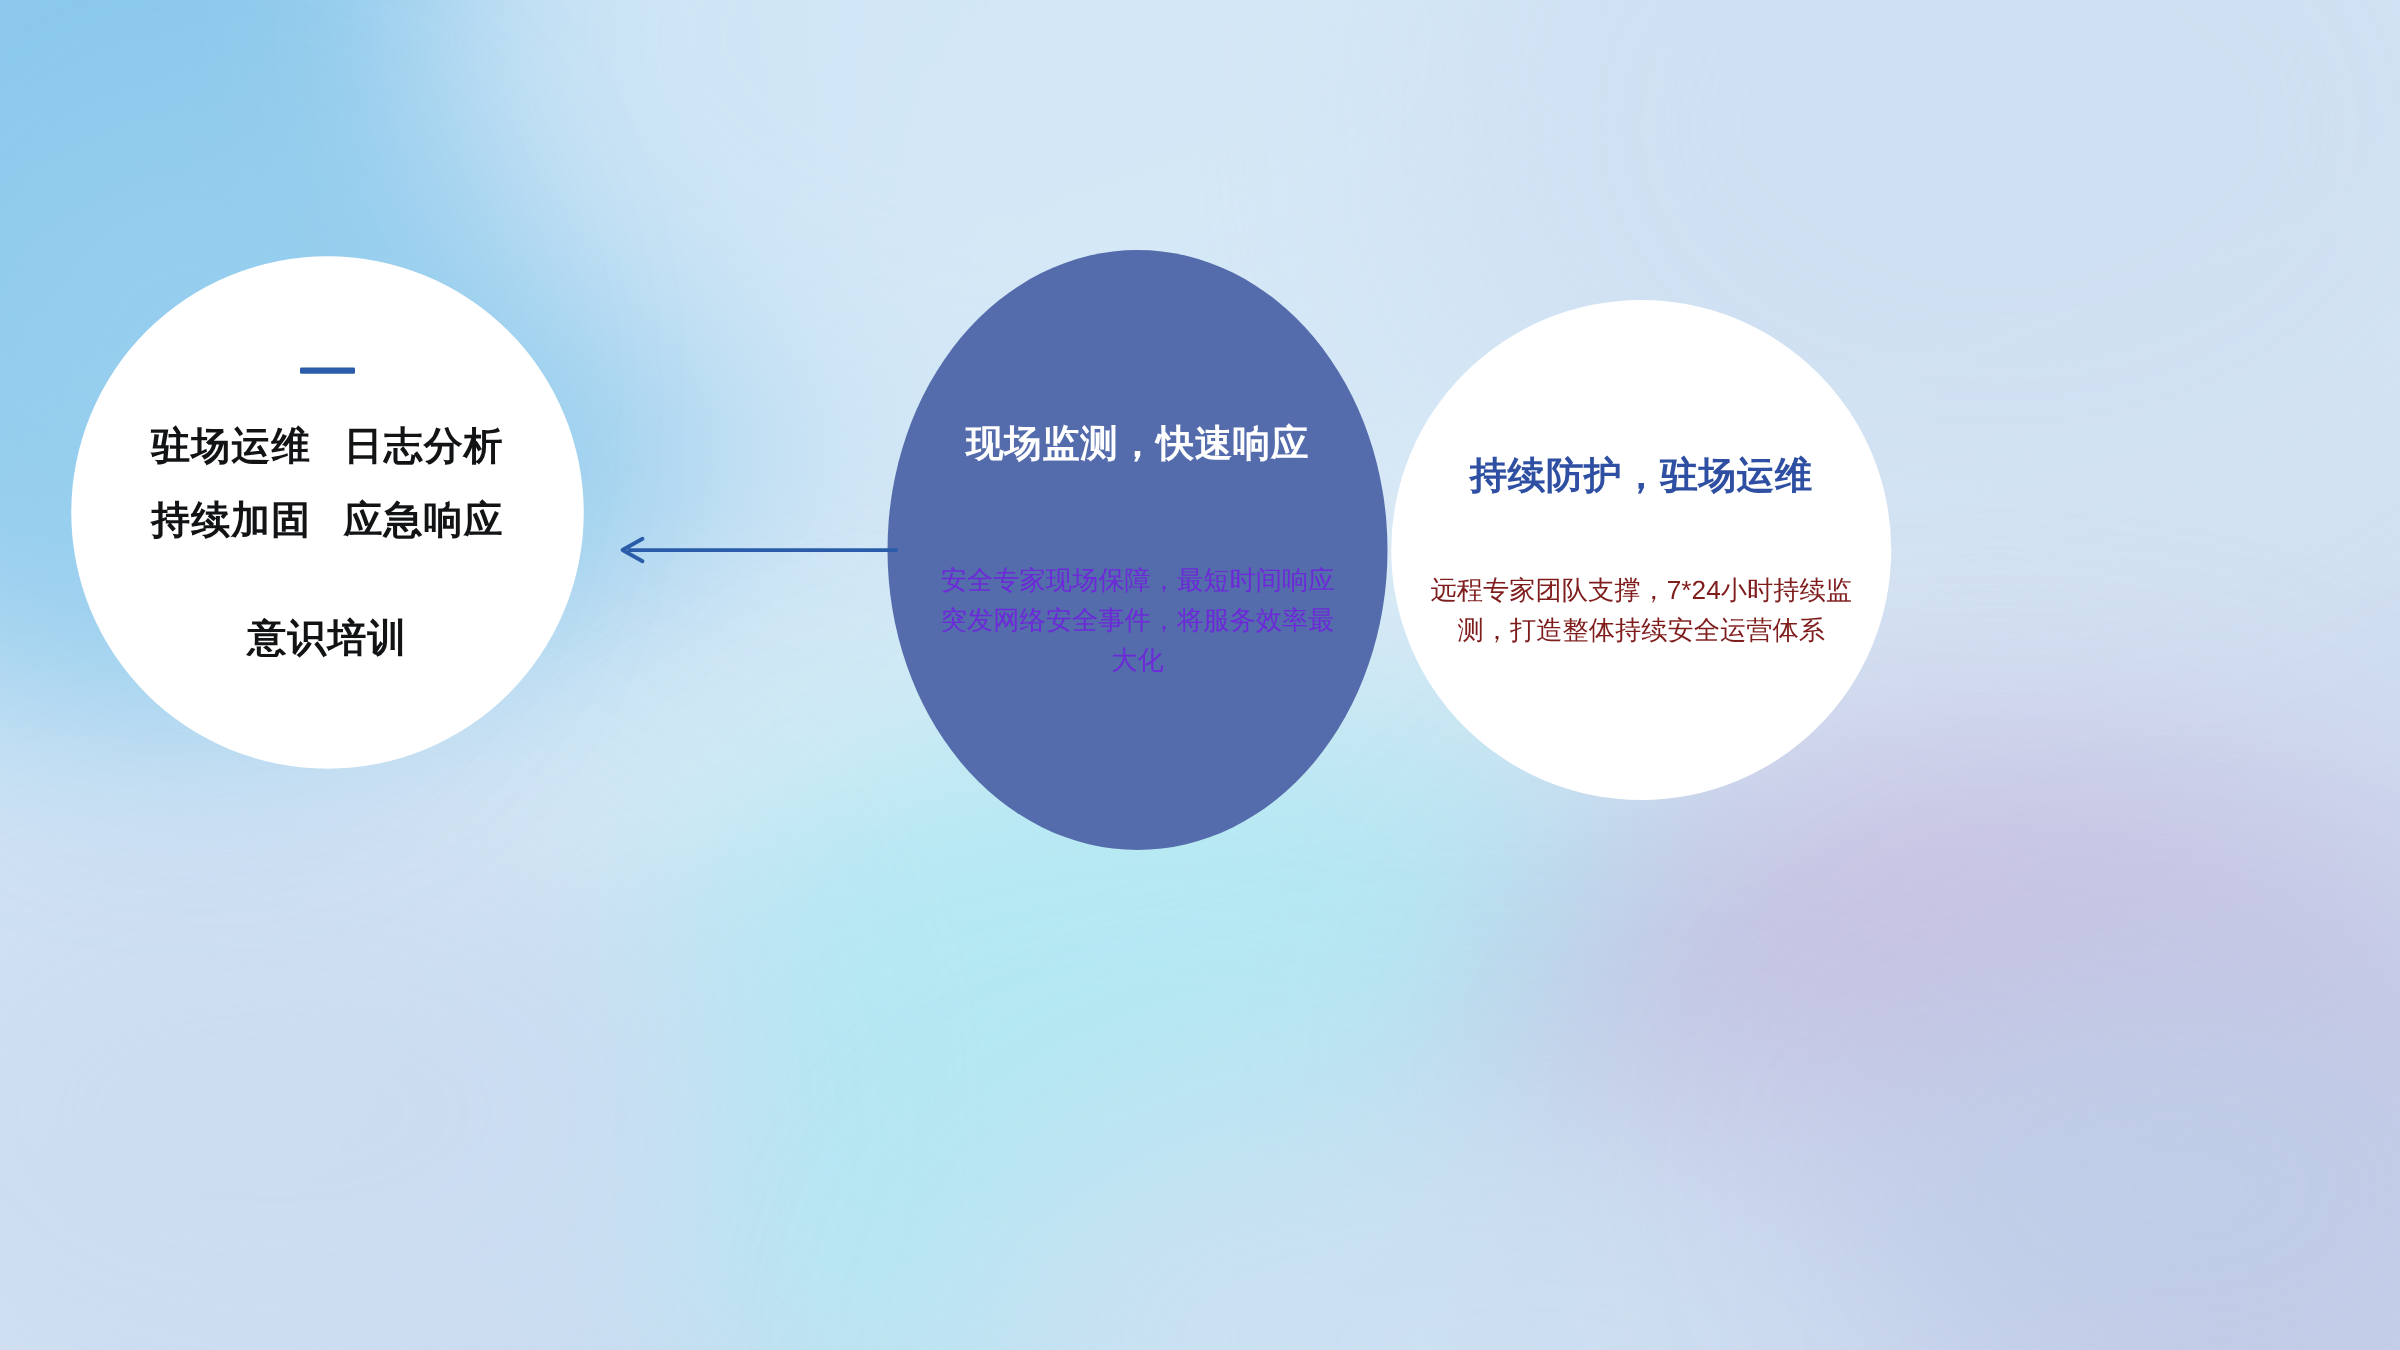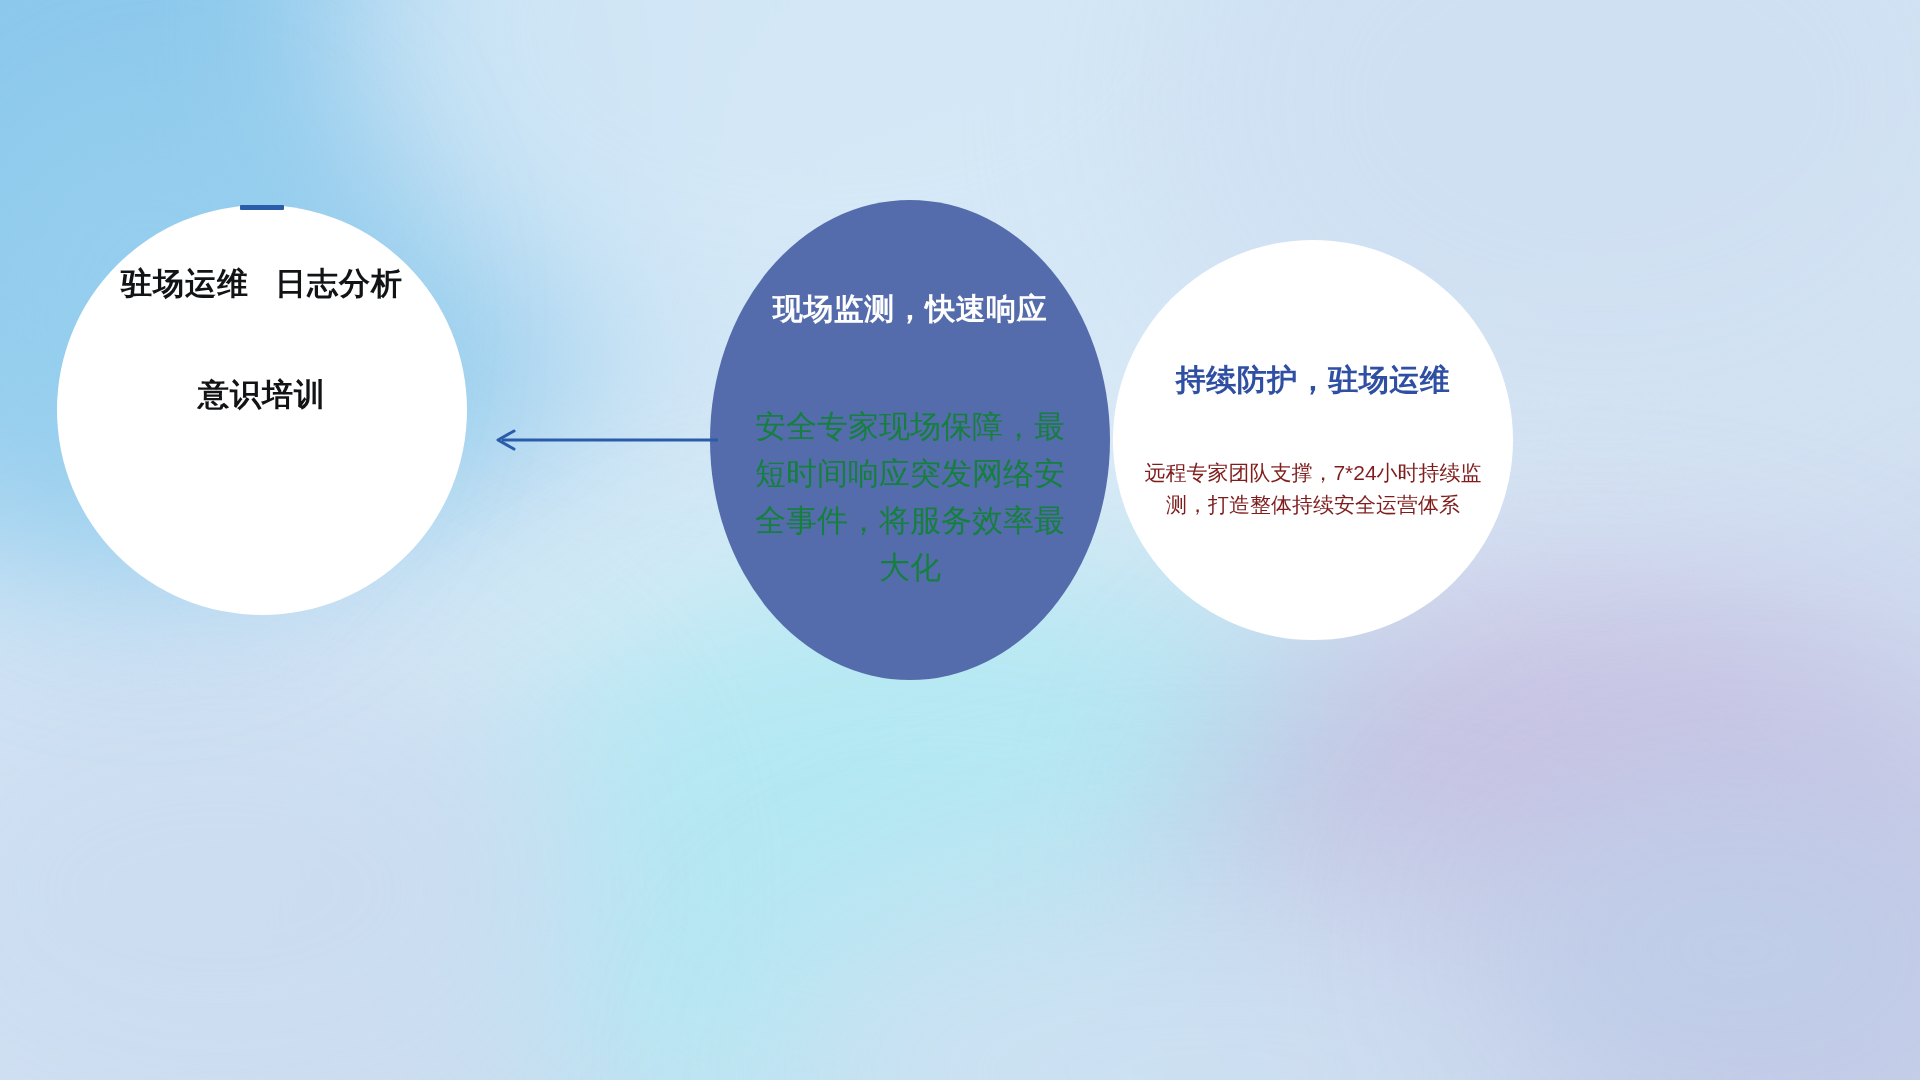--- a/index.html
+++ b/index.html
@@ -38,23 +38,22 @@
     background:#546cab;
   }
   .circle-right{
     left:1113px;top:240px;width:400px;height:400px;
     background:#ffffff;
   }
 
   
   .left-inner{
     position:absolute;left:57px;top:205px;width:410px;height:410px;
-    display:flex;flex-direction:column;align-items:center;justify-content:flex-start;
+    display:flex;flex-direction:column;align-items:center;justify-content:center;
     text-align:center;
-    gap:16px;
   }
   .divider{
     width:44px;height:5px;background:#2a5caa;border-radius:1px;margin-bottom:42px;
   }
   .left-line{
     font-size:31px;font-weight:bold;color:#111315;letter-spacing:1px;
     line-height:1.0;margin:0 0 28px 0;white-space:nowrap;
   }
   .left-line:last-child{margin-bottom:0;margin-top:36px;}
   .gap{display:inline-block;width:26px;}
@@ -62,21 +61,21 @@
   .mid-inner{
     position:absolute;left:710px;top:200px;width:400px;height:480px;
     display:flex;flex-direction:column;align-items:center;justify-content:center;
     text-align:center;padding:0 14px;box-sizing:border-box;
   }
   .mid-title{
     font-size:30px;font-weight:bold;color:#ffffff;letter-spacing:.5px;
     white-space:nowrap;margin-bottom:58px;
   }
   .mid-body{
-    font-size:31px;color:#15803d;line-height:1.52;font-weight:400;
+    font-size:21px;color:#6d28d9;line-height:1.52;font-weight:400;
     width:316px;
     margin-top:15px;
   }
 
   .right-inner{
     position:absolute;left:1113px;top:240px;width:400px;height:400px;
     display:flex;flex-direction:column;align-items:center;justify-content:center;
     text-align:center;padding:0 14px;box-sizing:border-box;
   }
   .right-title{
@@ -119,20 +118,23 @@
       <polyline points="34,16 18,25 34,34" fill="none" stroke="#2a5caa" stroke-width="3" stroke-linecap="round" stroke-linejoin="round"></polyline>
     </svg>
   </div>
 
   <div class="left-inner">
     <div class="divider"></div>
     <div class="left-line">
       <span>驻场运维</span><span class="gap"></span><span>日志分析</span>
     </div>
     <div class="left-line">
+      <span>持续加固</span><span class="gap"></span><span>应急响应</span>
+    </div>
+    <div class="left-line">
       <span>意识培训</span>
     </div>
   </div>
 
   <div class="mid-inner">
     <div class="mid-title">现场监测，快速响应</div>
     <div class="mid-body">安全专家现场保障，最短时间响应突发网络安全事件，将服务效率最大化</div>
   </div>
 
   <div class="right-inner">

